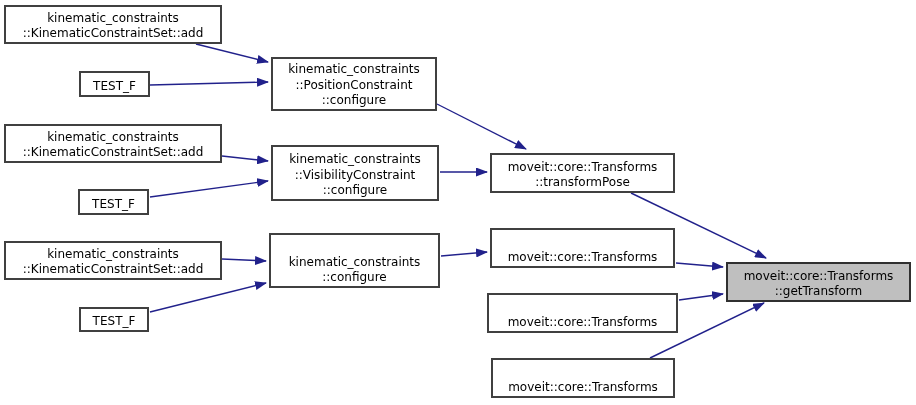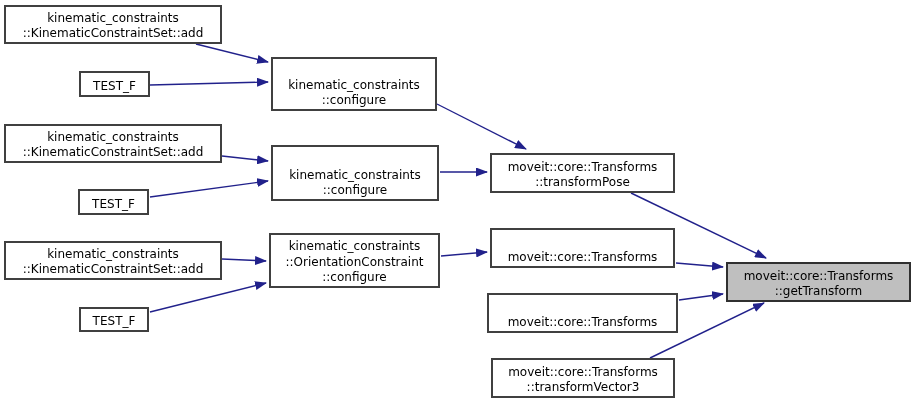--- a/index.html
+++ b/index.html
@@ -63,68 +63,68 @@
     <div class="nl">kinematic_constraints</div>
     <div class="nl">::KinematicConstraintSet::add</div>
   </div>
 
   <div class="node" id="n-testf1">
     <div class="nl">TEST_F</div>
   </div>
 
   <div class="node" id="n-pos">
     <div class="nl">kinematic_constraints</div>
+    <div class="nl">::PositionConstraint</div>
     <div class="nl">::configure</div>
   </div>
 
   <div class="node" id="n-add2">
     <div class="nl">kinematic_constraints</div>
     <div class="nl">::KinematicConstraintSet::add</div>
   </div>
 
   <div class="node" id="n-testf2">
     <div class="nl">TEST_F</div>
   </div>
 
   <div class="node" id="n-vis">
     <div class="nl">kinematic_constraints</div>
+    <div class="nl">::VisibilityConstraint</div>
     <div class="nl">::configure</div>
   </div>
 
   <div class="node" id="n-add3">
     <div class="nl">kinematic_constraints</div>
     <div class="nl">::KinematicConstraintSet::add</div>
   </div>
 
   <div class="node" id="n-testf3">
     <div class="nl">TEST_F</div>
   </div>
 
   <div class="node" id="n-ori">
     <div class="nl">kinematic_constraints</div>
-    <div class="nl">::OrientationConstraint</div>
     <div class="nl">::configure</div>
   </div>
 
   <div class="node" id="n-pose">
     <div class="nl">moveit::core::Transforms</div>
     <div class="nl">::transformPose</div>
   </div>
 
   <div class="node" id="n-quat">
     <div class="nl">moveit::core::Transforms</div>
   </div>
 
   <div class="node" id="n-rot">
     <div class="nl">moveit::core::Transforms</div>
   </div>
 
   <div class="node" id="n-vec">
     <div class="nl">moveit::core::Transforms</div>
-    <div class="nl">::transformVector3</div>
   </div>
 
   <div class="node highlight" id="n-get">
     <div class="nl">moveit::core::Transforms</div>
     <div class="nl">::getTransform</div>
   </div>
 
 </div>
 
 </body></html>

